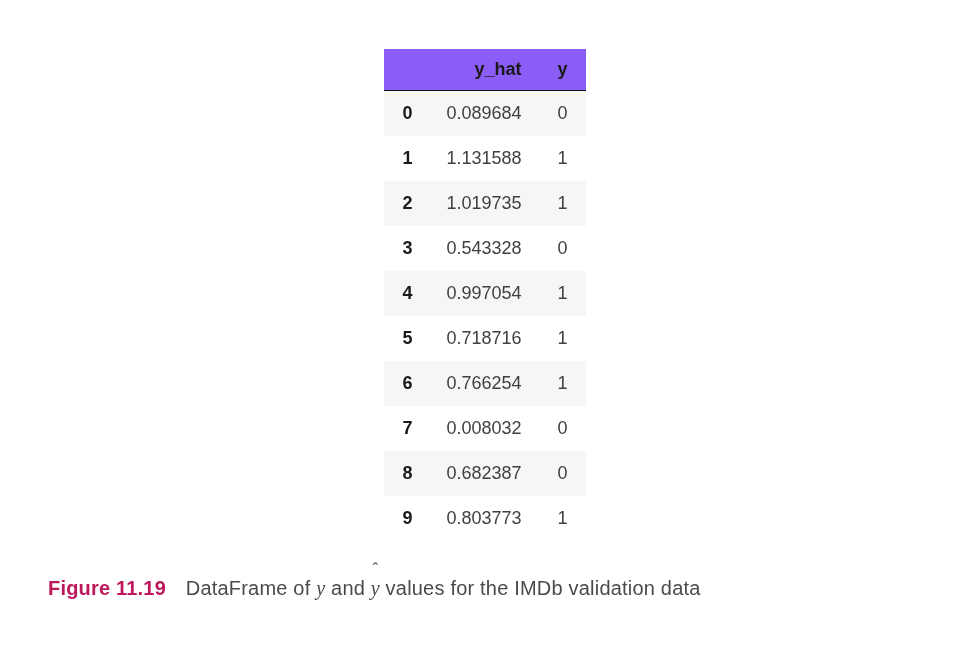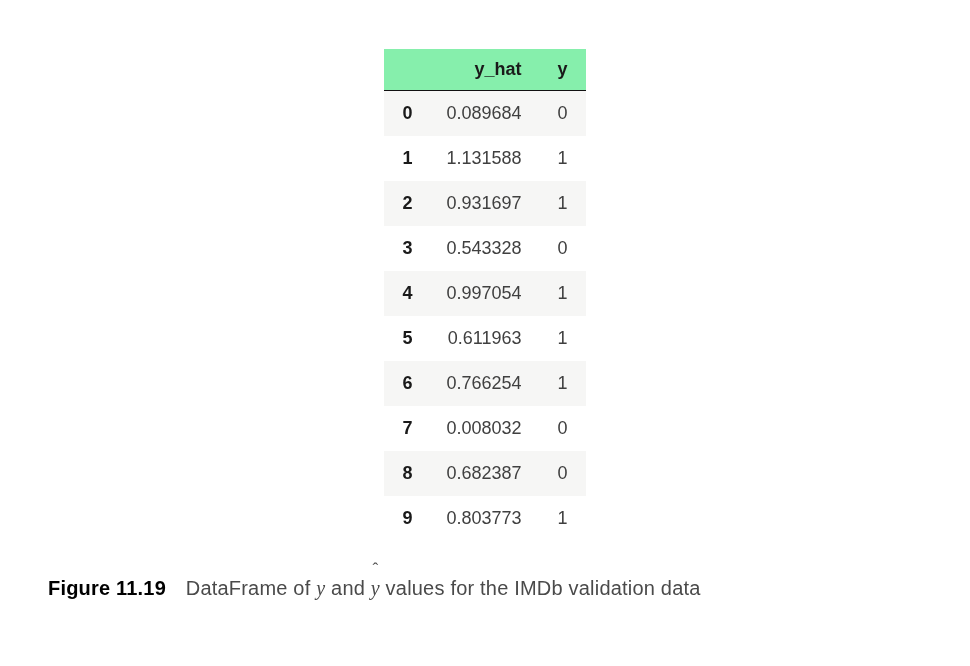--- a/index.html
+++ b/index.html
@@ -24,21 +24,21 @@
     table.df {
       border-collapse: collapse;
       font-size: 18px;
       color: #1a1a1a;
     }
     table.df thead th {
       text-align: right;
       font-weight: 700;
       padding: 10px 18px 10px 18px;
       border-bottom: 1.5px solid #111;
-      background: #86efac;
+      background: #8b5cf6;
     }
     table.df thead th.idx-col {
       border-bottom: 1.5px solid #111;
     }
     table.df tbody tr:nth-child(odd) {
       background: #f6f6f5;
     }
     table.df tbody tr:nth-child(even) {
       background: #ffffff;
     }
@@ -59,21 +59,21 @@
       margin-top: 36px;
       font-size: 20px;
       color: #4a4a4a;
       text-align: left;
       width: 100%;
       padding: 0 48px 18px 48px;
       letter-spacing: 0.2px;
     }
     .caption .fig-label {
       font-weight: 700;
-      color: #000000;
+      color: #be185d;
       margin-right: 14px;
       margin-top: 48px;
     }
     .caption em.var {
       font-style: italic;
       font-family: Georgia, "Times New Roman", serif;
     }
     .yhat {
       position: relative;
       display: inline-block;
@@ -108,36 +108,36 @@
         <td>0.089684</td>
         <td>0</td>
       </tr>
       <tr>
         <th class="idx">1</th>
         <td>1.131588</td>
         <td>1</td>
       </tr>
       <tr>
         <th class="idx">2</th>
-        <td>0.931697</td>
+        <td>1.019735</td>
         <td>1</td>
       </tr>
       <tr>
         <th class="idx">3</th>
         <td>0.543328</td>
         <td>0</td>
       </tr>
       <tr>
         <th class="idx">4</th>
         <td>0.997054</td>
         <td>1</td>
       </tr>
       <tr>
         <th class="idx">5</th>
-        <td>0.611963</td>
+        <td>0.718716</td>
         <td>1</td>
       </tr>
       <tr>
         <th class="idx">6</th>
         <td>0.766254</td>
         <td>1</td>
       </tr>
       <tr>
         <th class="idx">7</th>
         <td>0.008032</td>

